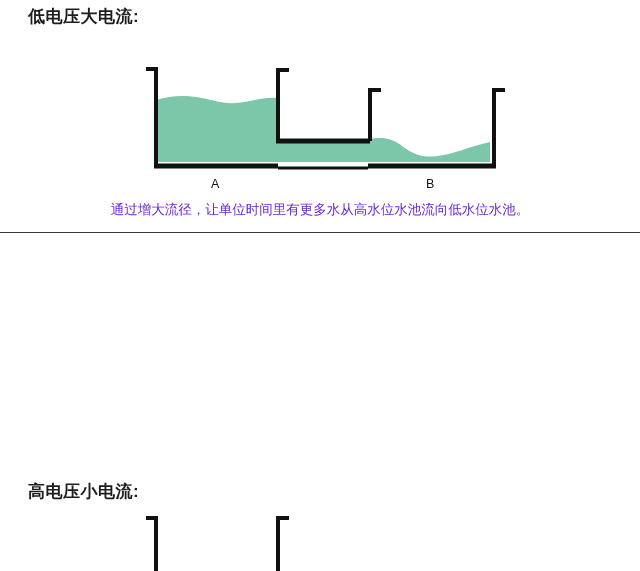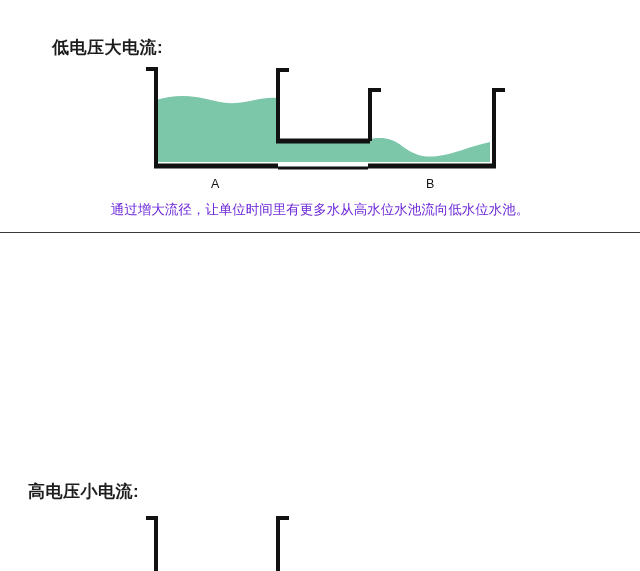--- a/index.html
+++ b/index.html
@@ -33,21 +33,21 @@
 
   .section-title {
     position: absolute;
     left: 28px;
     font-size: 17px;
     font-weight: 600;
     letter-spacing: 0.5px;
     color: #1d1d1d;
     white-space: nowrap;
   }
-  #title-low  { top: 36px; margin-left: 24px; }
+  #title-low  { top: 5px; }
   #title-high { top: 248px; }
 
   .caption {
     position: absolute;
     width: 640px;
     text-align: center;
     font-size: 13.5px;
     color: #6d28d9;
     white-space: nowrap;
   }

